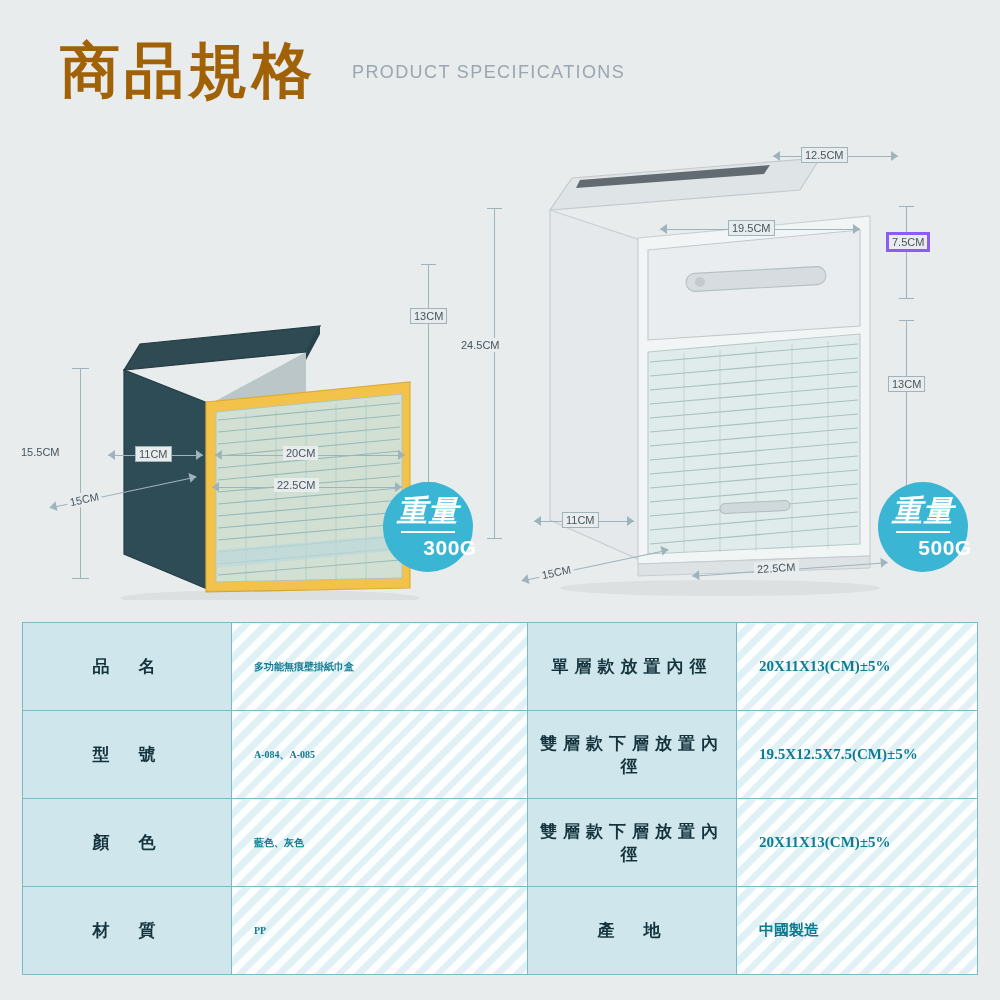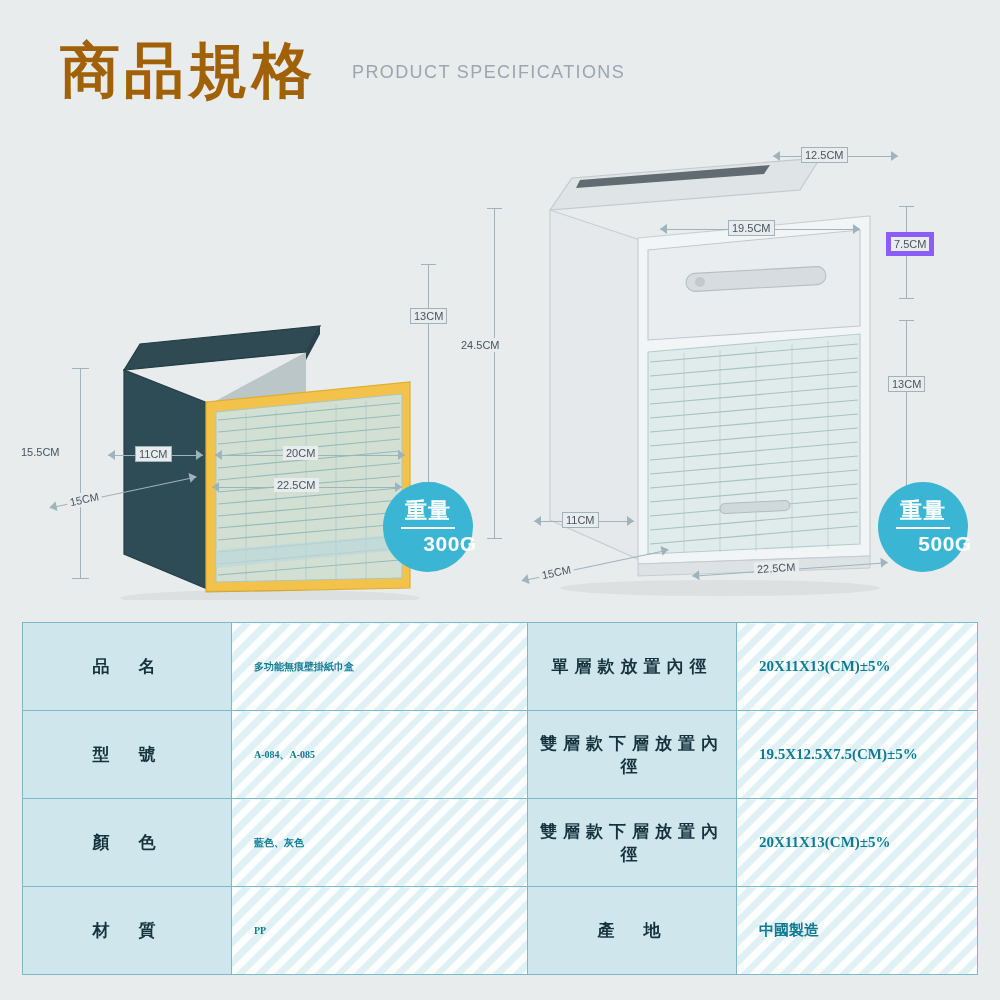--- a/index.html
+++ b/index.html
@@ -36,21 +36,21 @@
     font-family:"Liberation Sans",sans-serif;
   }
   .tick{position:absolute;background:#9fb3bd;}
 
   
   .badge{
     position:absolute;width:90px;height:90px;border-radius:50%;
     background:#3ab6d4;color:#fff;display:flex;flex-direction:column;
     align-items:center;justify-content:center;
   }
-  .badge .b1{font-size:22px;font-weight:bold;letter-spacing:1px;line-height:1.15;}
+  .badge .b1{font-size:30px;font-weight:bold;letter-spacing:1px;line-height:1.15;font-style:italic;}
   .badge .bline{width:54px;height:2px;background:#fff;margin:3px 0 3px;}
   .badge .b2{font-size:21px;font-weight:bold;letter-spacing:.5px;margin-left:44px;}
 
   
   .tbl{
     position:absolute;left:22px;top:622px;width:956px;height:352px;
     border-collapse:collapse;
   }
   .tbl td{
     border:1px solid #7ab9c9;
@@ -222,21 +222,21 @@
     <div style="position:absolute;left:660px;top:100px;width:200px;height:18px;">
       <div class="dline" style="left:0;top:9px;width:200px;height:1px;"></div>
       <div style="position:absolute;left:0;top:4px;width:0;height:0;border-top:5px solid transparent;border-bottom:5px solid transparent;border-right:7px solid #9fb3bd;"></div>
       <div style="position:absolute;left:193px;top:4px;width:0;height:0;border-top:5px solid transparent;border-bottom:5px solid transparent;border-left:7px solid #9fb3bd;"></div>
       <div class="dlabel" style="left:68px;top:0px;border:1px solid #9fb3bd;">19.5CM</div>
     </div>
 
     <div class="dline" style="left:906px;top:86px;width:1px;height:92px;"></div>
     <div class="tick" style="left:899px;top:86px;width:15px;height:1px;"></div>
     <div class="tick" style="left:899px;top:178px;width:15px;height:1px;"></div>
-    <div class="dlabel" style="left:886px;top:112px;border:5px solid #8b5cf6;">7.5CM</div>
+    <div class="dlabel" style="left:886px;top:112px;border:3px solid #8b5cf6;">7.5CM</div>
 
     <div class="dline" style="left:494px;top:88px;width:1px;height:330px;"></div>
     <div class="tick" style="left:487px;top:88px;width:15px;height:1px;"></div>
     <div class="tick" style="left:487px;top:418px;width:15px;height:1px;"></div>
     <div class="dlabel" style="left:458px;top:218px;text-align:right;">24.5CM</div>
 
     <div class="dline" style="left:906px;top:200px;width:1px;height:230px;"></div>
     <div class="tick" style="left:899px;top:200px;width:15px;height:1px;"></div>
     <div class="tick" style="left:899px;top:430px;width:15px;height:1px;"></div>
     <div class="dlabel" style="left:888px;top:256px;border:1px solid #9fb3bd;">13CM</div>

